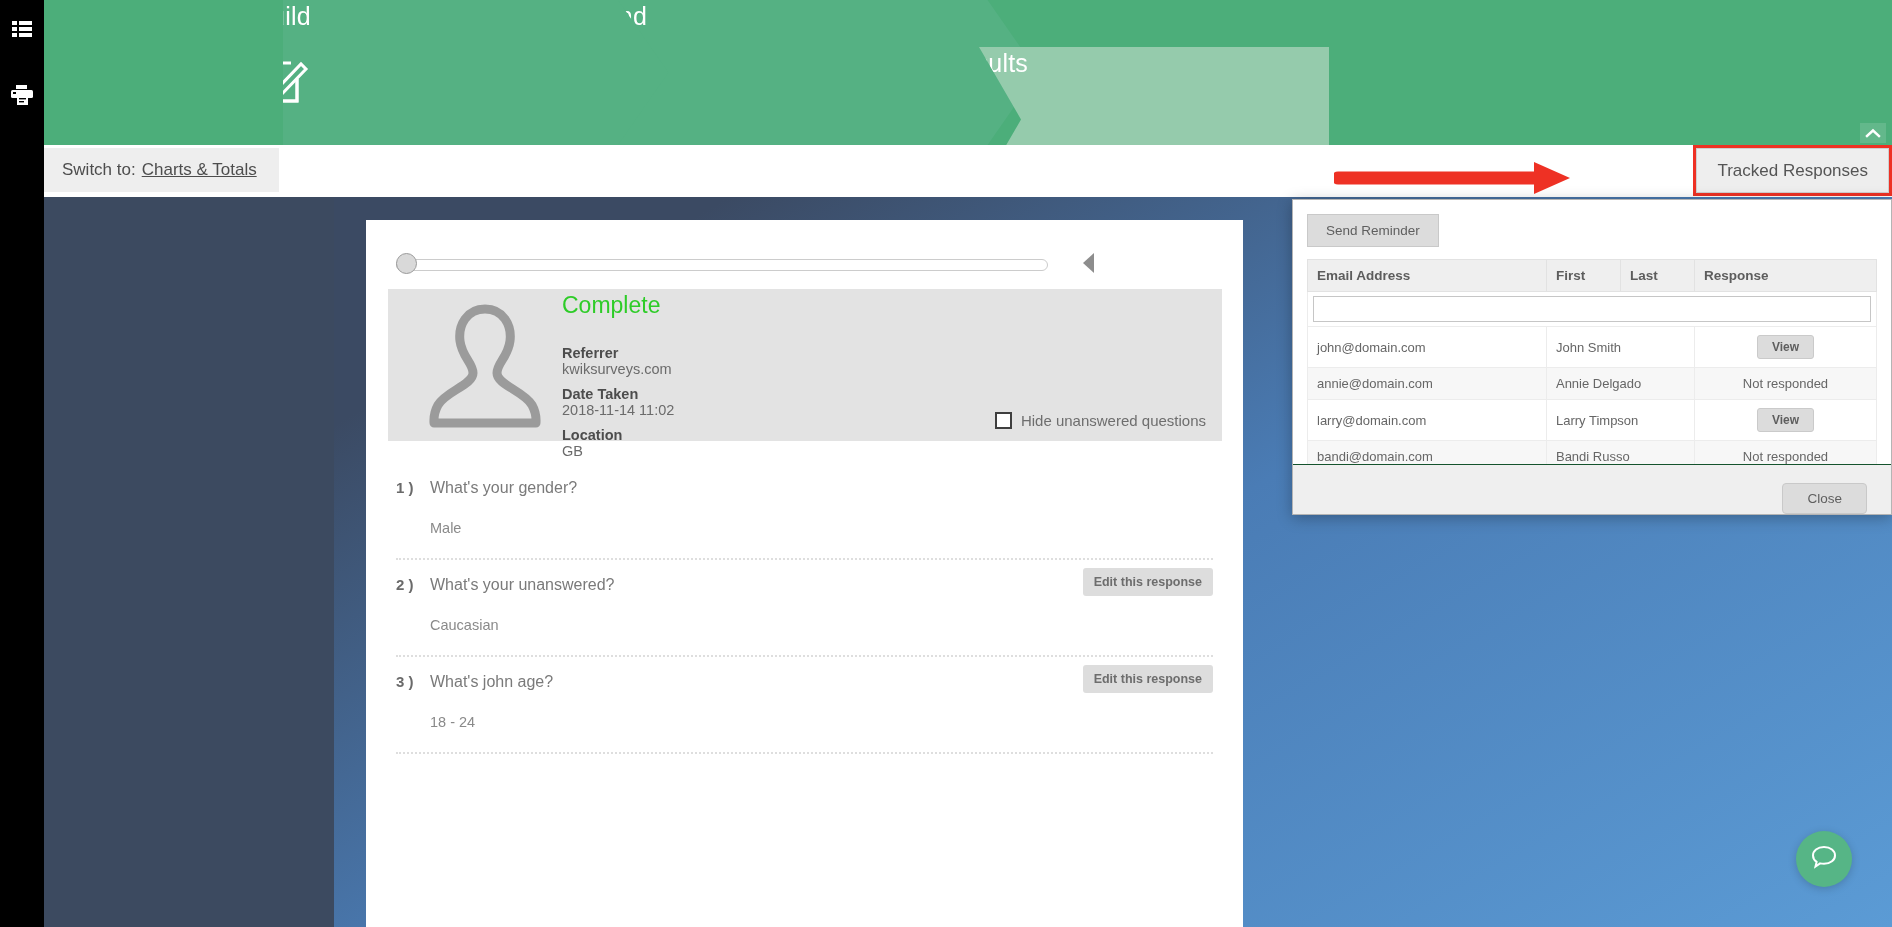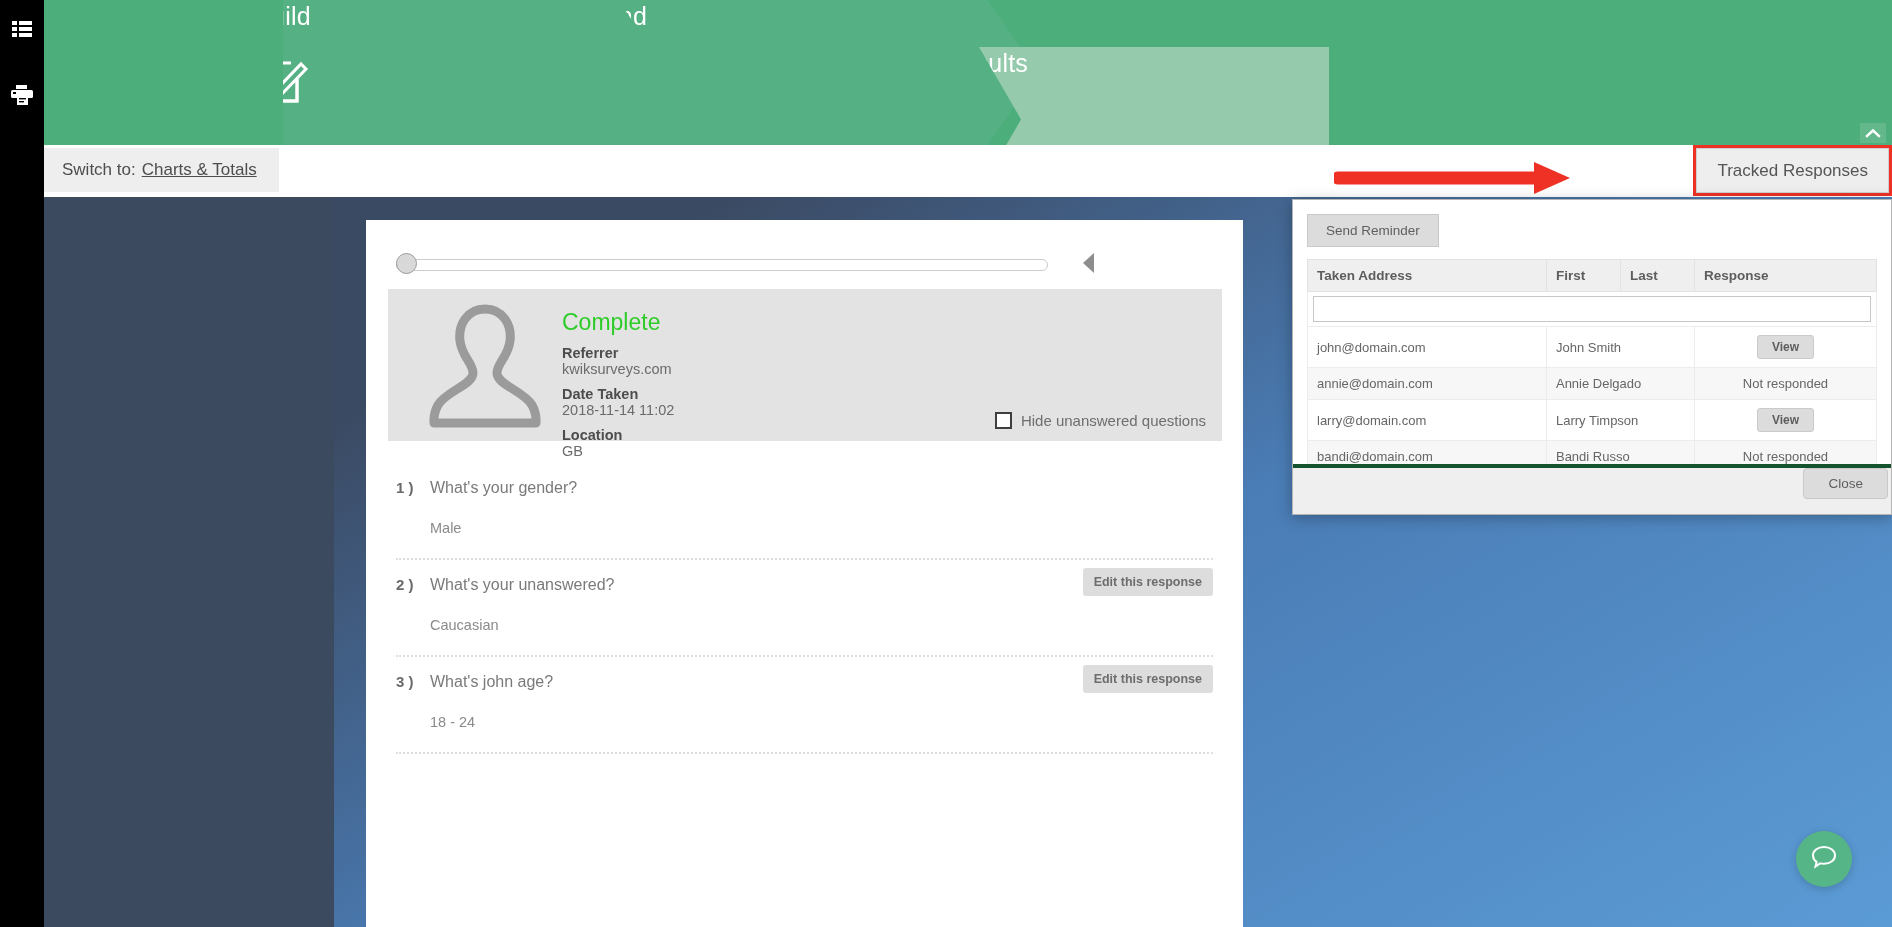--- a/index.html
+++ b/index.html
@@ -114,21 +114,21 @@
   .nav-chev {
     position: absolute; left: 714px; top: 32px; color: #8d8d8d;
   }
 
   .resp-card {
     position: absolute; left: 22px; top: 69px; width: 834px; height: 152px;
     background: #e3e3e3;
   }
   .avatar { position: absolute; left: 38px; top: 14px; }
   .status-complete {
-    position: absolute; left: 174px; top: 20px;
+    position: absolute; left: 174px; top: 3px;
     font-size: 23px; color: #2ecc28; font-weight: 400;
   }
   .meta { position: absolute; left: 174px; top: 56px; font-size: 14.5px; }
   .meta-row { display: flex; margin-bottom: 9px; flex-direction: column; }
   .meta-key { width: 102px; font-weight: bold; color: #4d4d4d; }
   .meta-val { color: #6b6b6b; }
 
   .hide-unans {
     position: absolute; right: 16px; bottom: 12px;
     display: flex; align-items: center; gap: 9px;
@@ -188,23 +188,23 @@
     font-family: "Liberation Sans", sans-serif; font-size: 13px; padding: 0 5px;
   }
   .view-btn {
     background: #dcdcdc; border: 1px solid #cacaca; border-radius: 3px;
     padding: 4px 14px; font-size: 12px; font-weight: bold; color: #5e5e5e;
     cursor: pointer; font-family: "Liberation Sans", sans-serif;
   }
   .cell-center { text-align: center; }
   .modal-footer {
     position: absolute; left: 0; bottom: 0; width: 100%; height: 50px;
-    background: #efefef; border-top: 4px solid #14532d;
-    display: flex; align-items: flex-start; justify-content: flex-end;
-    padding-right: 3px;
+    background: #efefef; border-top: 1px solid #14532d;
+    display: flex; align-items: flex-end; justify-content: flex-end;
+    padding-right: 24px;
   }
   .close-btn {
     background: #dcdcdc; border: 1px solid #c9c9c9; border-radius: 4px;
     padding: 7px 24px; font-size: 13.5px; color: #5f5f5f;
     cursor: pointer; font-family: "Liberation Sans", sans-serif;
   }
 
   
   .help-fab {
     position: absolute; right: 40px; bottom: 40px;
@@ -388,21 +388,21 @@
     </div>
   </div>
 
   <div class="modal">
     <div class="modal-body">
       <button class="send-reminder">Send Reminder</button>
 
       <table class="tracked">
         <thead>
           <tr>
-            <th style="width:42%">Taken Address</th>
+            <th style="width:42%">Email Address</th>
             <th style="width:13%">First</th>
             <th style="width:13%">Last</th>
             <th style="width:32%">Response</th>
           </tr>
           <tr>
             <td class="filter-cell" colspan="4">
               <input class="filter-input" type="text" placeholder="" style="">
             </td>
           </tr>
         </thead>

